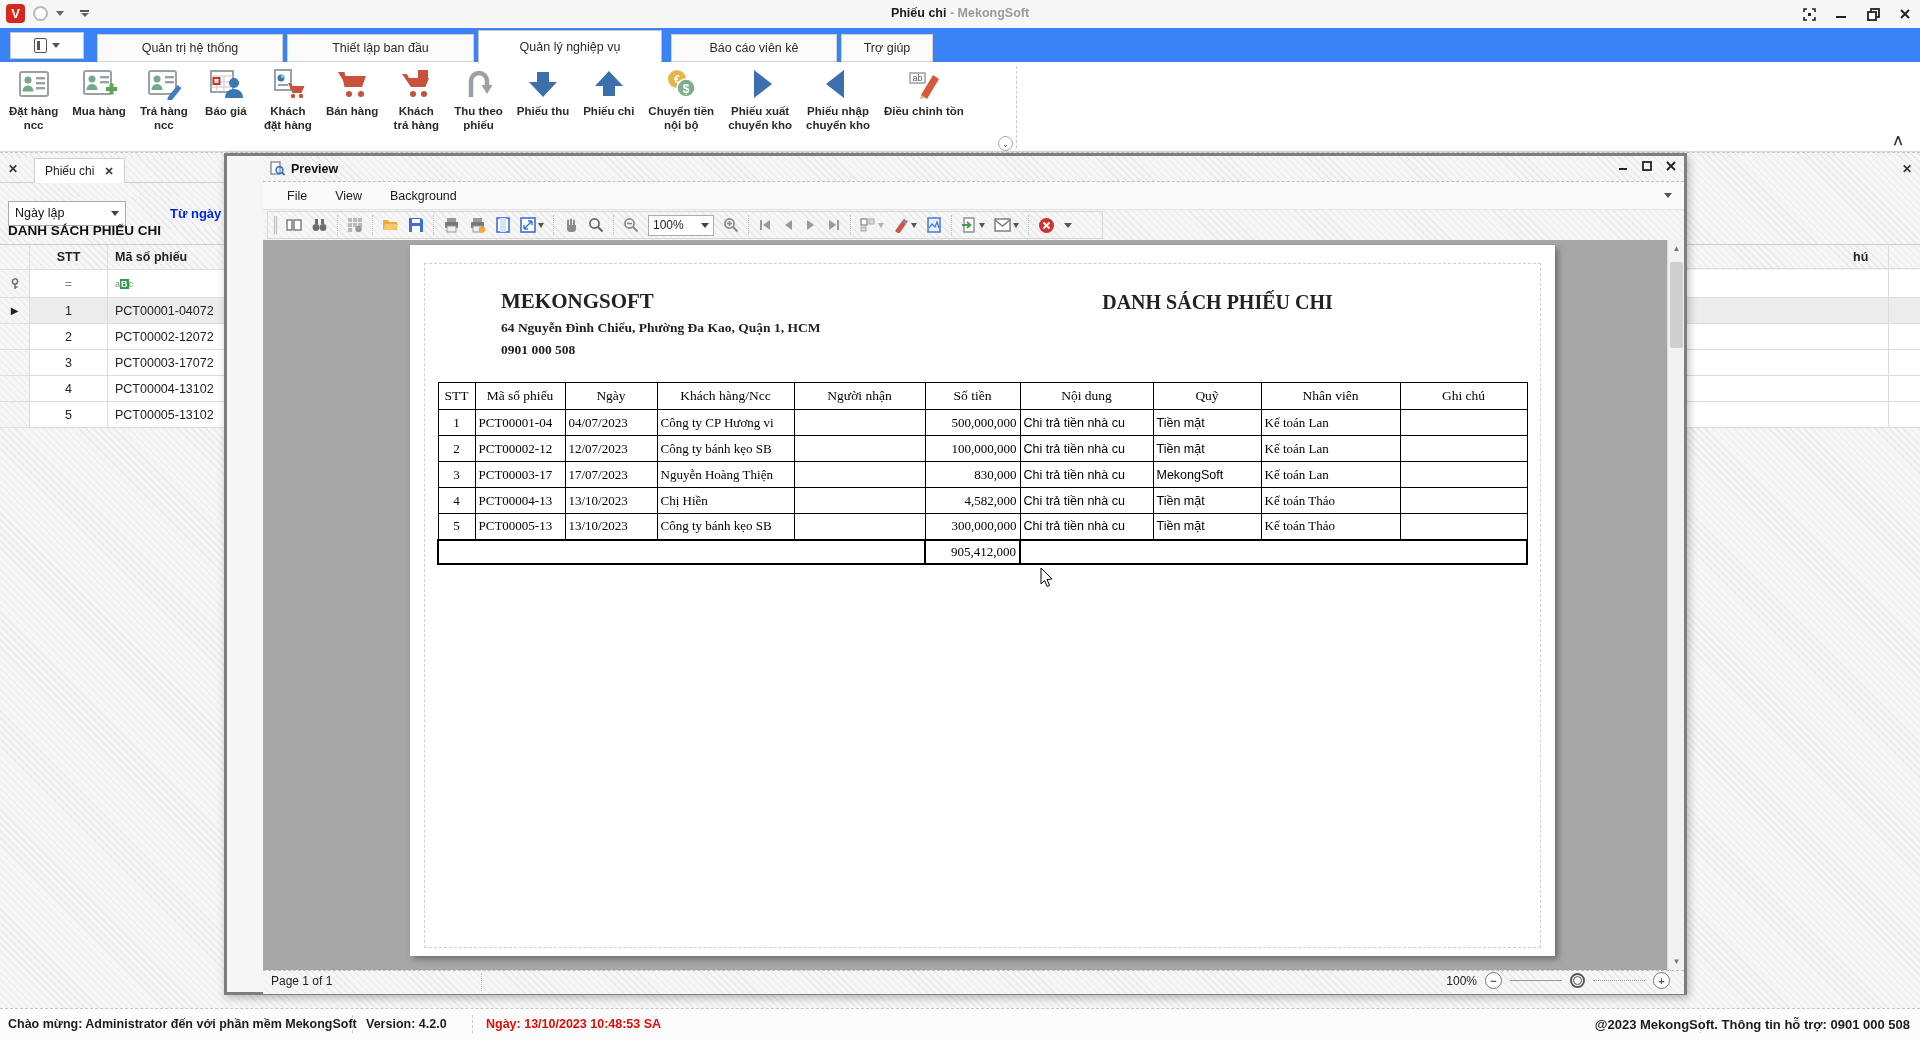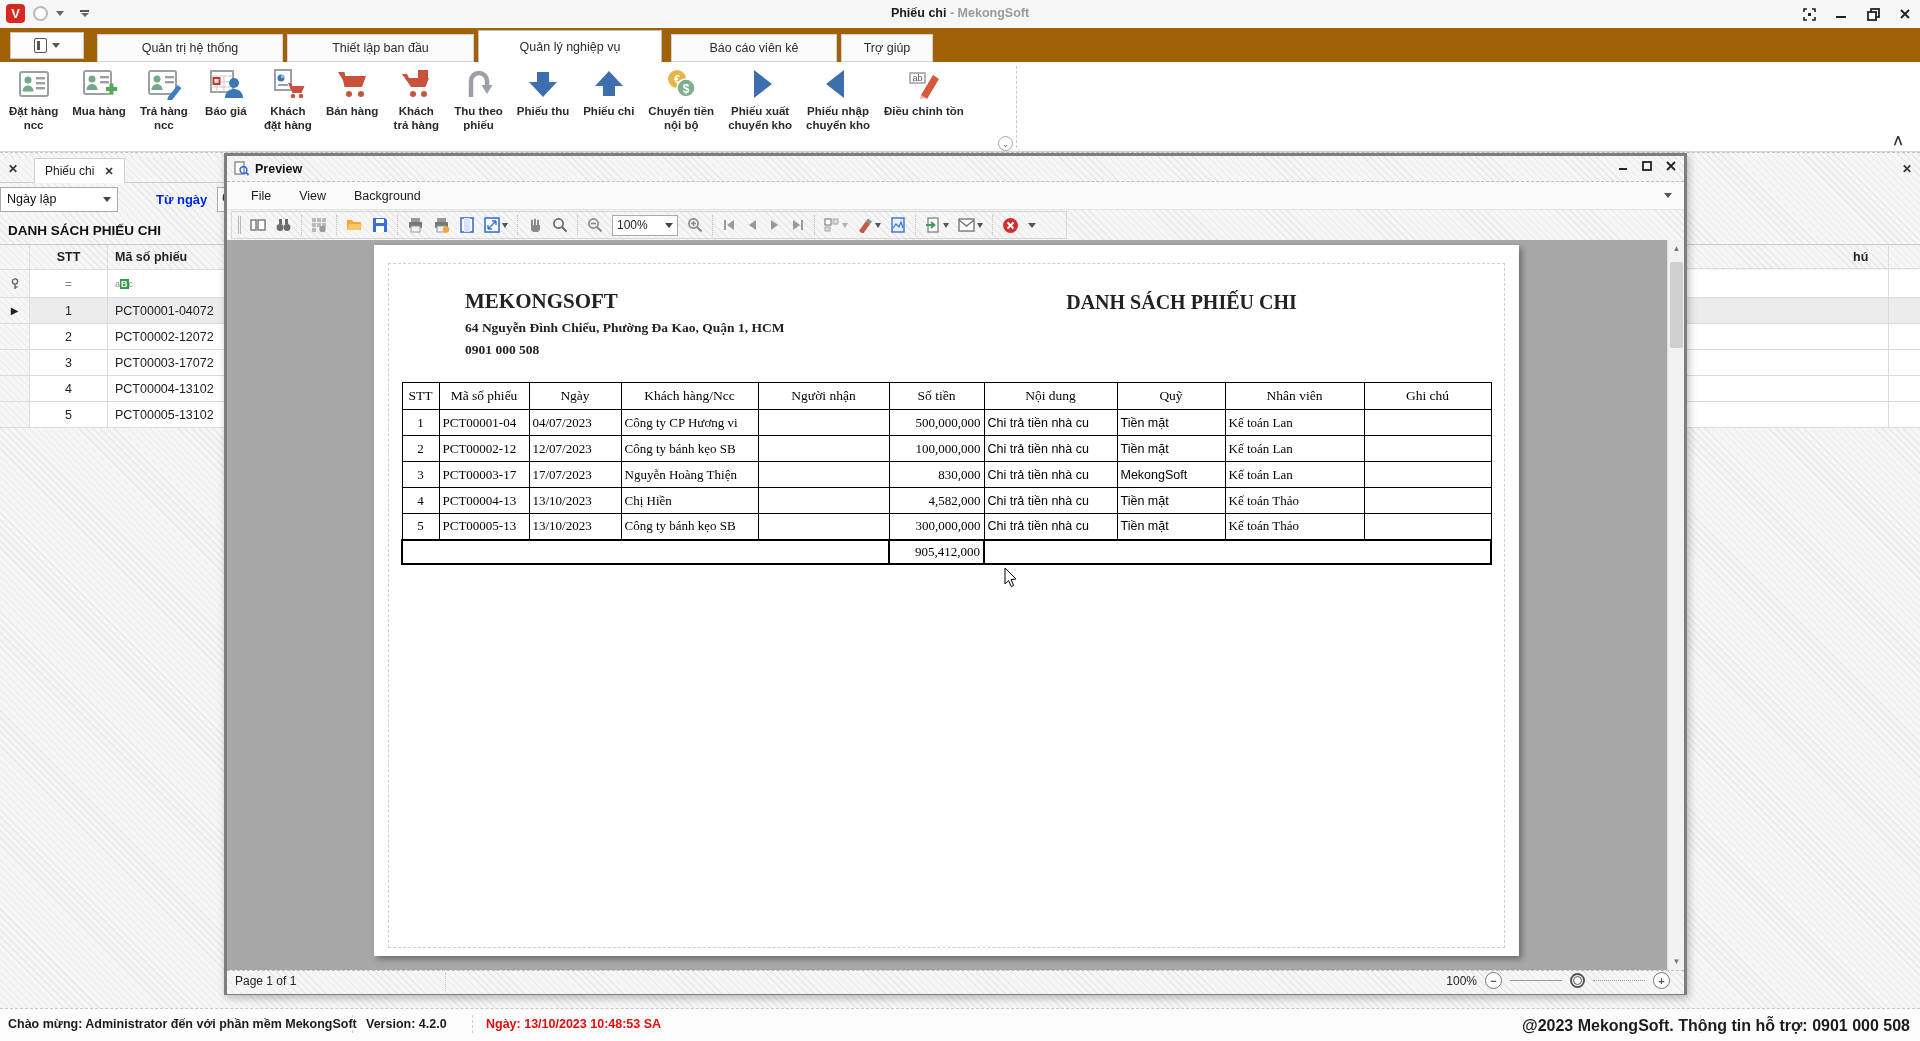--- a/index.html
+++ b/index.html
@@ -15,21 +15,21 @@
   .caret { width:0; height:0; border-left:4px solid transparent; border-right:4px solid transparent; border-top:5px solid #666; display:inline-block; }
   .qat { display:flex; flex-direction:column; align-items:center; gap:1px; margin-left:8px; }
   .qat .bar { width:9px; height:2px; background:#555; }
   .tb-title { position:absolute; left:0; top:6px; width:1920px; text-align:center; font-size:12.5px; }
   .tb-title .t1 { font-weight:bold; color:#1b1b1b; }
   .tb-title .t2 { font-weight:bold; color:#9a9a9a; }
   .tb-controls { position:absolute; right:4px; top:5px; display:flex; gap:10px; align-items:center; }
   .wbtn { width:22px; height:18px; display:flex; align-items:center; justify-content:center; }
 
   
-  .tabrow { position:absolute; left:0; top:28px; width:1920px; height:34px; background:#a16207; }
+  .tabrow { position:absolute; left:0; top:28px; width:1920px; height:34px; background:#3b82f6; }
   .menu-btn { position:absolute; left:10px; top:4px; width:74px; height:27px; border:1px solid #c9c9c9; background:#fdfdfd; display:flex; align-items:center; justify-content:center; gap:5px; }
   .menu-glyph { width:13px; height:15px; border:1.5px solid #555; border-radius:2px; position:relative; }
   .menu-glyph:before { content:""; position:absolute; left:2px; top:2px; width:3px; height:9px; background:#555; }
   .atab { position:absolute; top:6px; height:28px; border:1px solid #d2d2d2; background:#fbfbfb; display:flex; align-items:center; justify-content:center; font-size:12.5px; color:#2b2b2b; }
   .atab.active { top:2px; height:33px; background:#fff; border-color:#c2c2c2; border-bottom:none; z-index:2; }
 
   
   .ribbon { position:absolute; left:0; top:62px; width:1920px; height:90px; background:#fff; border-bottom:1px solid #d8d8d8; }
   .rb-items { position:absolute; left:2px; top:2px; display:flex; align-items:flex-start; }
   .rb-item { min-width:62px; padding:2px 7px; display:flex; flex-direction:column; align-items:center; cursor:pointer; }
@@ -41,21 +41,21 @@
   .rb-collapse { position:absolute; left:1894px; top:72px; font-size:12px; font-weight:bold; color:#333; }
 
   
   .content { position:absolute; left:0; top:152px; width:1920px; height:856px; border-top:1px dashed #c6c6c6; }
 
   
   .lp-tabstrip { position:absolute; left:0; top:5px; width:330px; height:25px; border-bottom:1px solid #cfcfcf; }
   .lp-close { position:absolute; left:8px; top:4px; font-size:12px; font-weight:bold; color:#333; }
   .lp-tab { position:absolute; left:34px; top:0; height:25px; padding:0 10px; background:#fff; border:1px solid #cfcfcf; border-bottom:none; display:flex; align-items:center; gap:10px; font-size:12px; color:#1b1b1b; }
   .lp-tab .x { font-weight:bold; font-size:11px; color:#333; }
-  .lp-filterbar { position:absolute; left:0; top:30px; width:330px; height:32px; display:flex; align-items:center; gap:10px; }
+  .lp-filterbar { position:absolute; left:0; top:44px; width:330px; height:32px; display:flex; align-items:center; gap:16px; padding-left:8px; }
   .lp-combo { width:118px; height:25px; background:#fff; border:1px solid #ababab; display:flex; align-items:center; justify-content:space-between; padding:0 6px; font-size:12.5px; color:#111; }
   .lp-from { color:#0026e8; font-weight:bold; font-size:13px; margin-left:28px; }
   .lp-datebox { width:70px; height:25px; background:#fff; border:1px solid #ababab; padding:3px 4px; font-size:12.5px; }
   .lp-title { position:absolute; left:8px; top:70px; font-size:13.5px; font-weight:bold; color:#111; }
   .lgrid { position:absolute; left:0; top:91px; width:330px; border-top:1px solid #c9c9c9; background:#fff; }
   .lg-row { display:flex; border-bottom:1px solid #dcdcdc; height:26px; align-items:stretch; }
   .lg-ind { width:30px; border-right:1px solid #dcdcdc; display:flex; align-items:center; justify-content:center; font-size:10px; color:#222; }
   .lg-stt { width:78px; border-right:1px solid #dcdcdc; display:flex; align-items:center; justify-content:center; font-size:12.5px; }
   .lg-code { flex:1; display:flex; align-items:center; padding-left:7px; font-size:12.5px; white-space:nowrap; overflow:hidden; }
   .lg-head { height:25px; font-weight:bold; }
@@ -68,21 +68,21 @@
   .rf-close { position:absolute; left:1902px; top:9px; font-size:12px; font-weight:bold; color:#333; }
   .rf-header { position:absolute; left:1687px; top:91px; width:233px; height:25px; border-top:1px solid #c9c9c9; border-bottom:1px solid #dcdcdc; font-weight:bold; font-size:12.5px; display:flex; align-items:center; }
   .rf-header span { margin-left:166px; }
   .rf-vline { position:absolute; left:1888px; top:91px; width:1px; height:183px; background:#dcdcdc; }
   .rf-band { position:absolute; left:1687px; width:233px; background:#fff; border-bottom:1px solid #dcdcdc; }
   .rf-filter { top:117px; height:28px; }
   .rf-r1 { top:145px; height:26px; background:#ececec; }
   .rf-r2 { top:171px; height:26px; } .rf-r3 { top:197px; height:26px; } .rf-r4 { top:223px; height:26px; } .rf-r5 { top:249px; height:26px; }
 
   
-  .preview { position:absolute; left:224px; top:0; width:1463px; height:842px; border:3px solid #7e7e7e; background:#f6f6f6; z-index:5; box-shadow:2px 3px 8px rgba(0,0,0,.25); }
+  .preview { position:absolute; left:224px; top:0; width:1463px; height:842px; border:3px solid #7e7e7e; background:#f6f6f6; z-index:5; box-shadow:2px 3px 8px rgba(0,0,0,.25);padding-left:36px; }
   .pv-titlebar { position:relative; height:26px; border-bottom:1px dashed #bdbdbd; display:flex; align-items:center; padding-left:7px; gap:6px; }
   .pv-title { font-weight:bold; font-size:12.5px; color:#111; }
   .pv-controls { position:absolute; right:8px; top:5px; display:flex; gap:14px; }
   .pv-menubar { position:relative; height:28px; background:#fafafa; display:flex; align-items:center; gap:28px; padding-left:24px; border-bottom:1px solid #e3e3e3; }
   .pv-menu { font-size:12.5px; color:#1b1b1b; cursor:pointer; }
   .pv-menucaret { position:absolute; right:12px; top:11px; }
   .pv-toolbar { position:relative; height:30px; }
   .pv-toolbox { position:absolute; left:4px; top:1px; width:836px; height:28px; border:1px solid #d7d7d7; display:flex; align-items:center; gap:9px; padding:0 6px; }
   .grip { width:3px; height:18px; border-left:1px solid #b9b9b9; border-right:1px solid #b9b9b9; }
   .tsep { width:1px; height:20px; border-left:1px dotted #bfbfbf; }
@@ -117,21 +117,21 @@
   .ztrack2 { width:52px; height:1px; border-top:1px dotted #9a9a9a; }
   .zknob { width:15px; height:15px; border:2px solid #555; border-radius:50%; background:#fff; display:flex; align-items:center; justify-content:center; }
   .zknob:before { content:""; width:7px; height:7px; border:1.5px solid #555; border-radius:50%; }
   .zlabel { font-size:12px; color:#222; }
 
   
   .statusbar { position:absolute; left:0; top:1008px; width:1920px; height:33px; background:#fcfcfc; border-top:1px dashed #c6c6c6; }
   .sb-item { position:absolute; top:8px; font-weight:bold; font-size:12.5px; color:#1c1c1c; }
   .sb-sep { position:absolute; top:6px; height:18px; border-left:1px dashed #cfcfcf; }
   .sb-date { color:#e30b0b; }
-  .sb-right { position:absolute; right:10px; top:8px; font-weight:bold; font-size:16px; color:#1c1c1c; }
+  .sb-right { position:absolute; right:10px; top:8px; font-weight:bold; font-size:13px; color:#1c1c1c; }
 
   .cursor { position:absolute; left:777px; top:328px; z-index:9; }
 </style>
 </head>
 <body>
 
 <div class="app">
 
   <div class="titlebar">
     <div class="tb-left">

